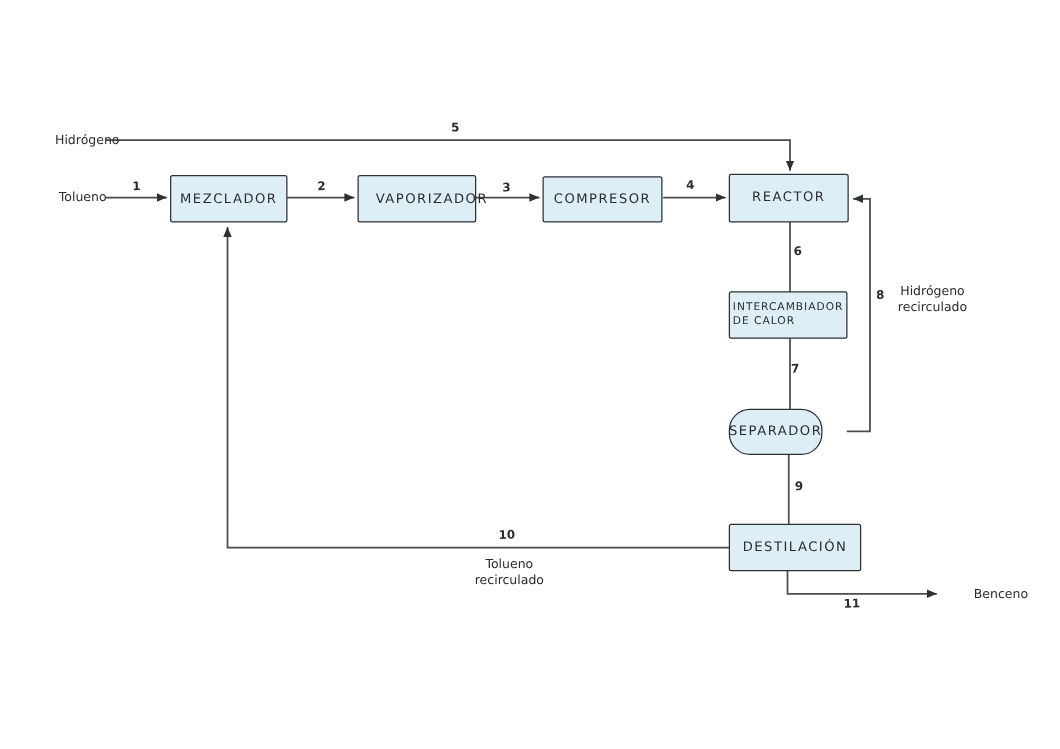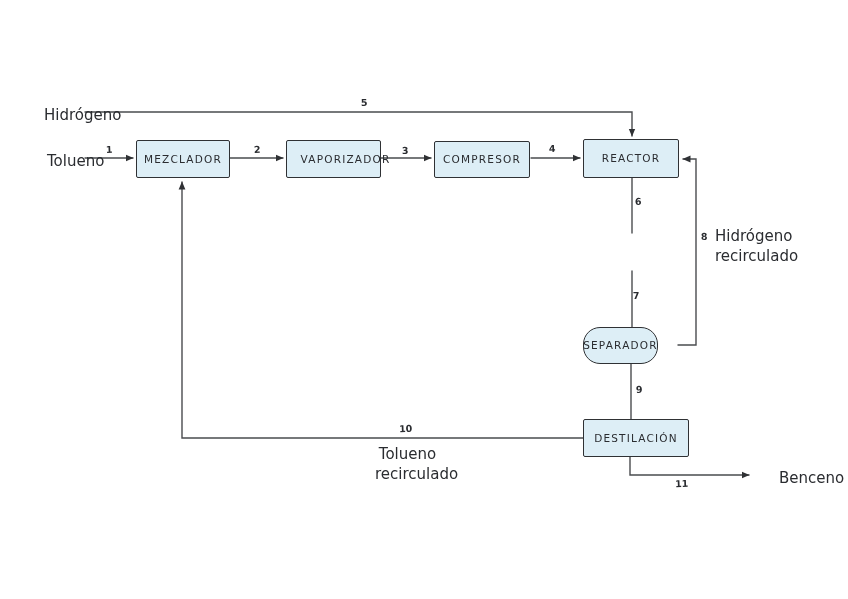--- a/index.html
+++ b/index.html
@@ -22,21 +22,21 @@
     font-size:10.5px;
     letter-spacing:1.2px;
     color:#2a2c30;
     box-sizing:border-box;
     white-space:pre-line;
     line-height:1.35;
   }
   .block.small{font-size:8.5px;letter-spacing:0.8px;}
   .lbl{
     position:absolute;
-    font-size:15px;
+    font-size:10px;
     color:#2a2c30;
     white-space:pre-line;
     line-height:1.3;
   }
   .stream-num{
     position:absolute;
     font-size:9.5px;
     color:#2a2c30;
     font-weight:bold;
     transform:rotate(-2deg);
@@ -81,20 +81,22 @@
   </svg>
 
   <div class="block" style="left:136px;top:140px;width:94px;height:38px;">MEZCLADOR</div>
 
   <div class="block" style="left:286px;top:140px;width:95px;height:38px;padding-left:24px;">VAPORIZADOR</div>
 
   <div class="block" style="left:434px;top:141px;width:96px;height:37px;">COMPRESOR</div>
 
   <div class="block" style="left:583px;top:139px;width:96px;height:39px;">REACTOR</div>
 
+  <div class="block small" style="left:583px;top:233px;width:95px;height:38px;">INTERCAMBIADOR
+DE CALOR</div>
 
   <div class="block" style="left:583px;top:327px;width:75px;height:37px;border-radius:17px;">SEPARADOR</div>
 
   <div class="block" style="left:583px;top:419px;width:106px;height:38px;">DESTILACIÓN</div>
 
   <div class="lbl" style="left:44px;top:106px;">Hidrógeno</div>
 
   <div class="lbl" style="left:47px;top:152px;">Tolueno</div>
 
   <div class="lbl" style="left:763px;top:469px;margin-left:16px;">Benceno</div>

